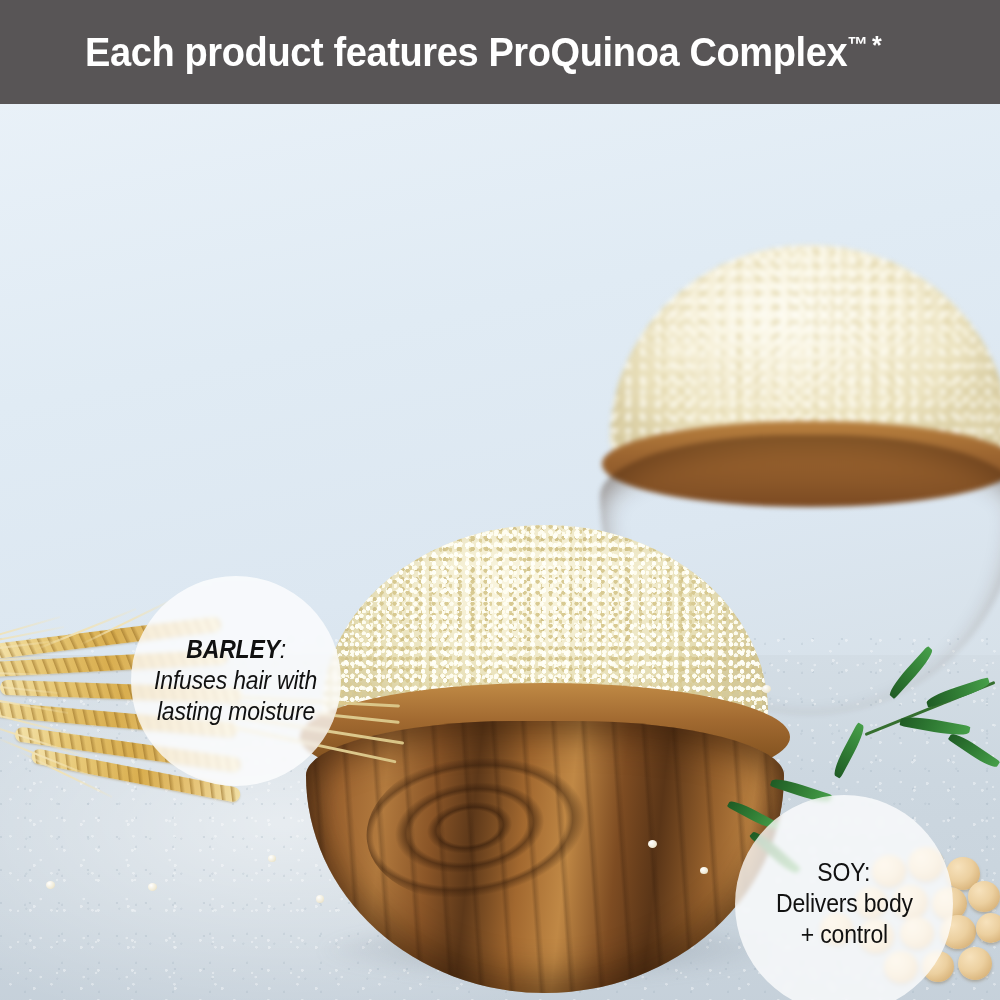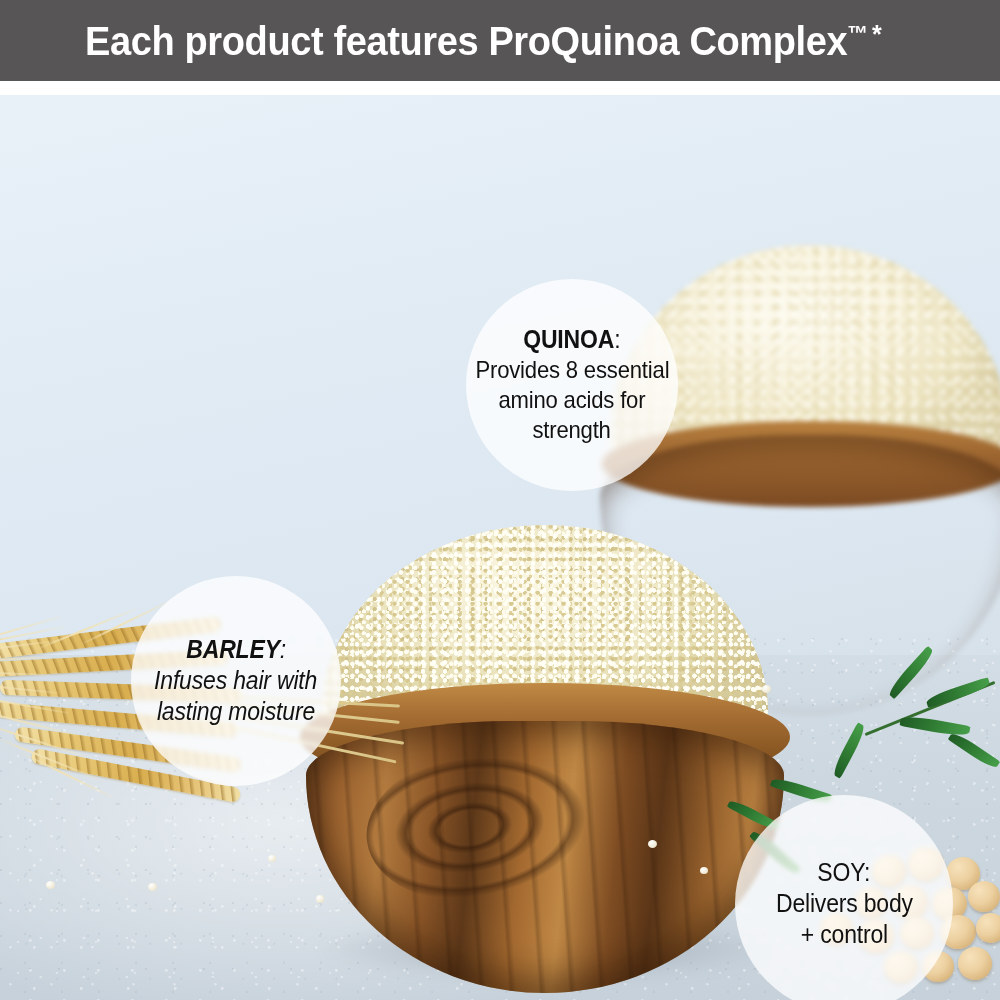--- a/index.html
+++ b/index.html
@@ -18,21 +18,21 @@
     height: 1000px;
     overflow: hidden;
     background: #ffffff;
   }
 
   
   #header-bar {
     position: absolute;
     left: 0; top: 0;
     width: 1000px;
-    height: 81px;
+    height: 104px;
     background: #585556;
     z-index: 40;
     display: flex;
     align-items: center;
   }
   #header-title {
     color: #ffffff;
     font-family: "Liberation Sans", sans-serif;
     font-weight: bold;
     font-size: 40px;
@@ -427,26 +427,20 @@
 
     <div class="grain" style="left:148px; top:788px; width:9px; height:8px;"></div>
     <div class="grain" style="left:268px; top:760px; width:8px; height:7px;"></div>
     <div class="grain" style="left:316px; top:800px; width:8px; height:8px;"></div>
     <div class="grain" style="left:46px; top:786px; width:9px; height:8px;"></div>
     <div class="grain" style="left:648px; top:745px; width:9px; height:8px;"></div>
     <div class="grain" style="left:700px; top:772px; width:8px; height:7px;"></div>
     <div class="grain" style="left:762px; top:590px; width:9px; height:8px;"></div>
     <div class="grain" style="left:806px; top:808px; width:8px; height:7px;"></div>
 
-    <div class="callout" id="callout-quinoa">
-      <div class="head"><span>QUINOA</span><span class="colon">:</span></div>
-      <div class="body-line">Provides 8 essential</div>
-      <div class="body-line">amino acids for</div>
-      <div class="body-line">strength</div>
-    </div>
 
     <div class="callout" id="callout-barley">
       <div class="head"><span>BARLEY</span><span class="colon">:</span></div>
       <div class="body-line">Infuses hair with</div>
       <div class="body-line">lasting moisture</div>
     </div>
 
     <div class="callout" id="callout-soy">
       <div class="head"><span>SOY</span><span class="colon">:</span></div>
       <div class="body-line">Delivers body</div>

